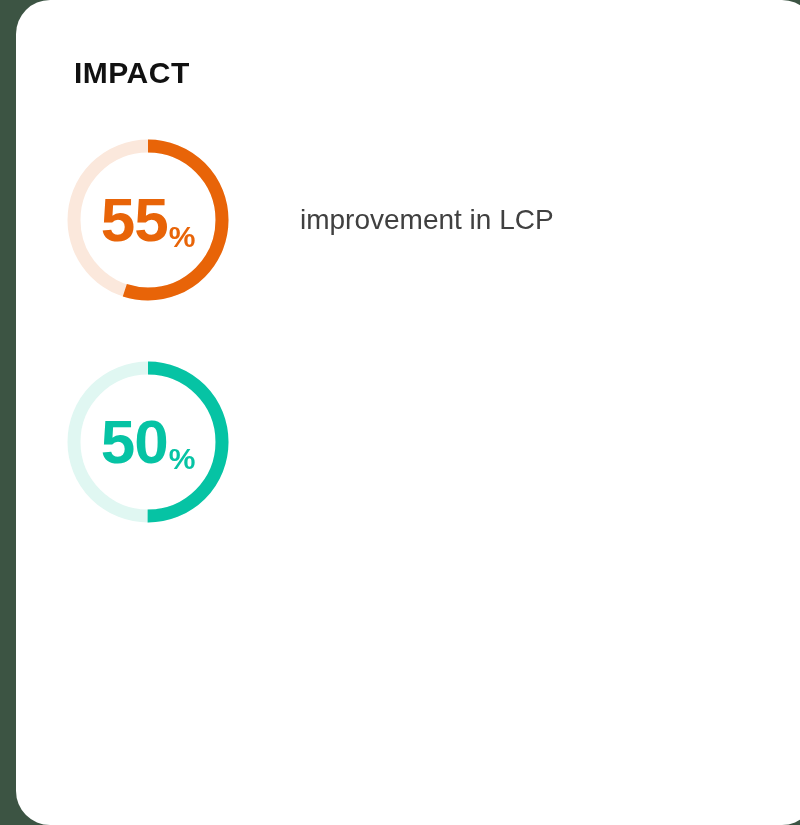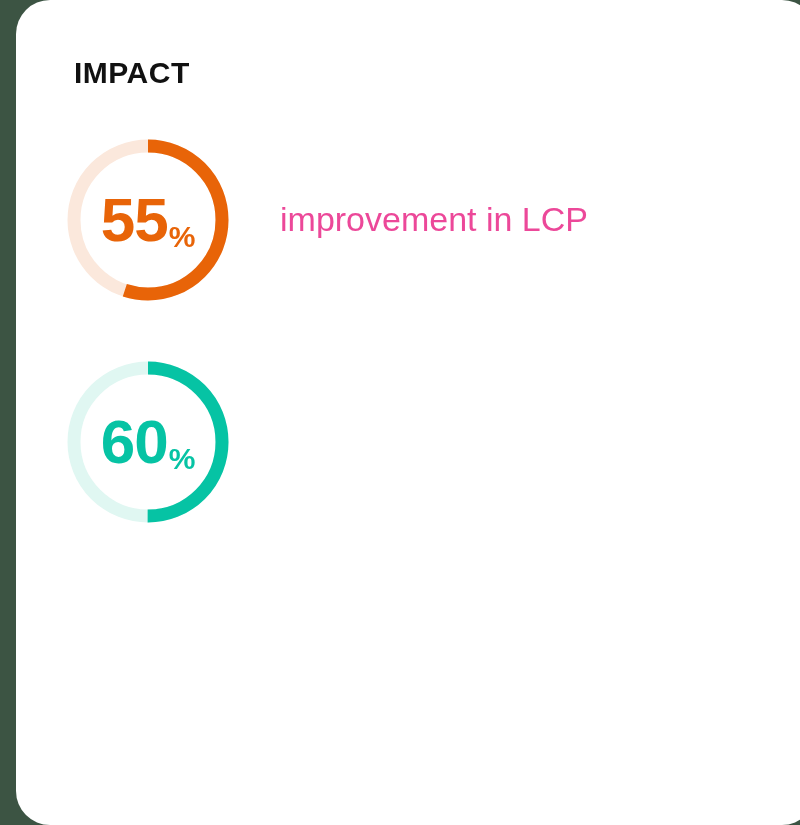--- a/index.html
+++ b/index.html
@@ -77,23 +77,23 @@
     font-size: 30px;
     font-weight: bold;
     align-self: flex-end;
     padding-bottom: 58px;
     margin-left: 1px;
   }
   .v-orange .num, .v-orange .pct { color: #E86408; }
   .v-teal .num, .v-teal .pct { color: #06C3A4; }
 
   .caption {
-    margin-left: 42px;
-    font-size: 34px;
-    color: #ec4899;
+    margin-left: 62px;
+    font-size: 28px;
+    color: #404040;
     line-height: 1.28;
     max-width: 500px;
   }
   .caption .l2 { display: block; }
 
   .growth {
     position: relative;
     width: 180px;
     height: 210px;
     margin-left: 42px;
@@ -123,20 +123,20 @@
     </div>
   </div>
 
   <div class="row row-2">
     <div class="medallion">
       <svg width="180" height="180" viewBox="0 0 180 180" aria-hidden="true">
         <circle cx="90" cy="90" r="74" fill="none" stroke="#E0F7F2" stroke-width="13"></circle>
         <circle cx="90" cy="90" r="74" fill="none" stroke="#06C3A4" stroke-width="13" stroke-dasharray="232.4778563656447 232.4778563656447" stroke-dashoffset="0" transform="rotate(-90 90 90)"></circle>
       </svg>
       <div class="value v-teal">
-        <span class="num">60</span>
+        <span class="num">50</span>
           <span class="pct">%</span>
       </div>
     </div>
   </div>
 
 
 </div>
 
 </body></html>

